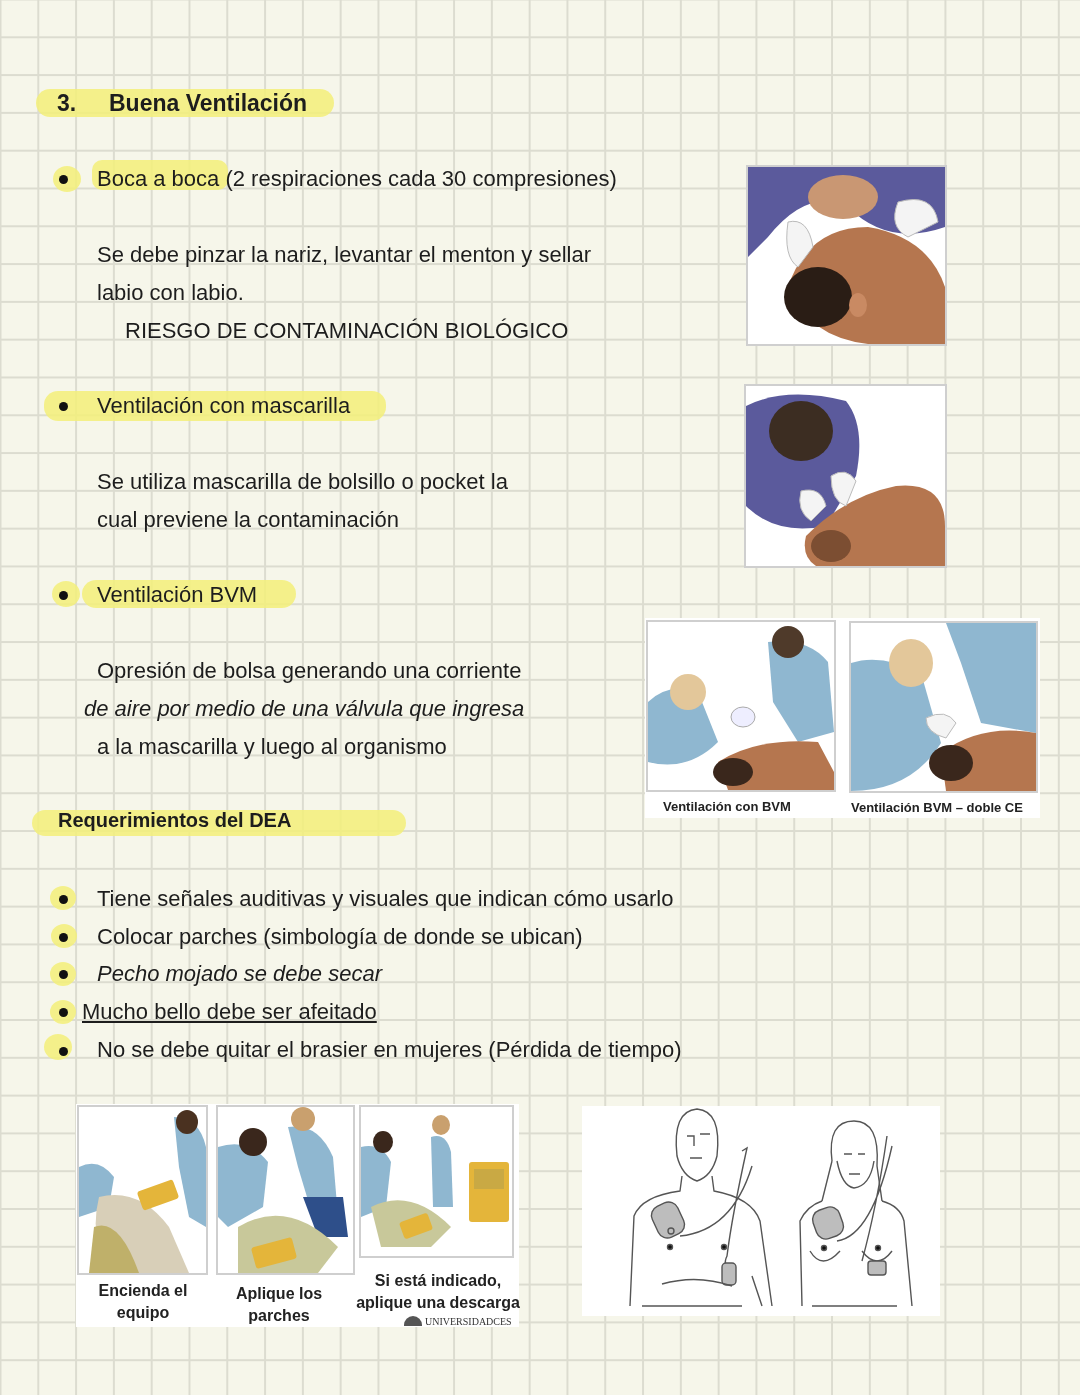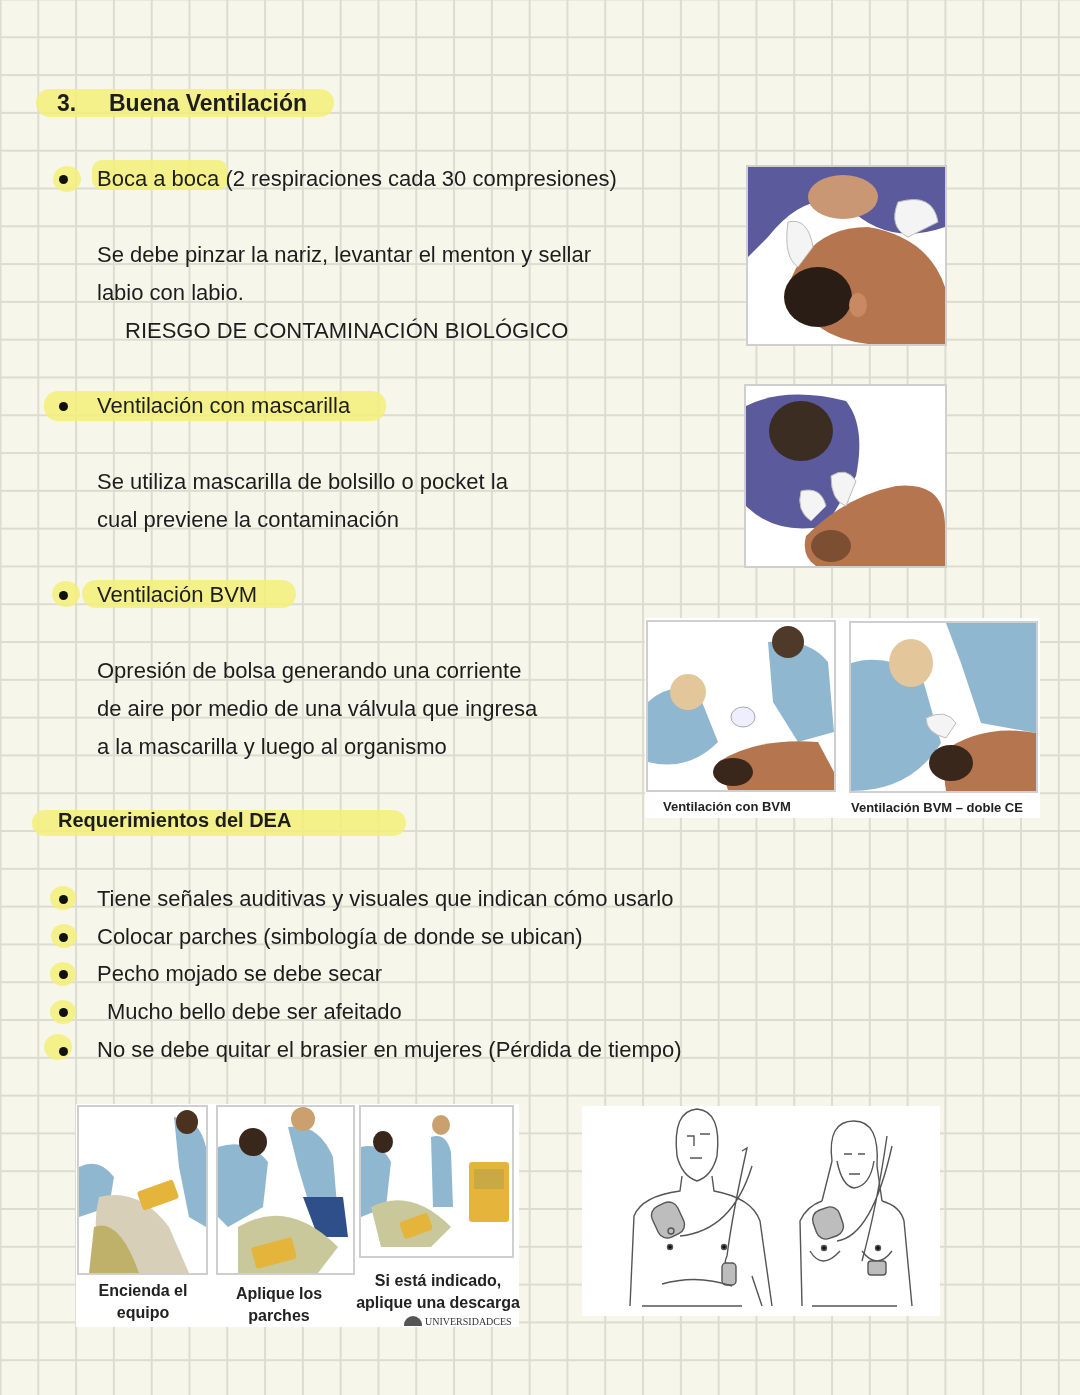--- a/index.html
+++ b/index.html
@@ -75,21 +75,21 @@
     <path d="M85,90 Q100,80 110,95 L100,120 Q85,115 85,90 Z" fill="#f4f4f4" stroke="#bbb"></path>
     <path d="M55,105 Q75,100 80,120 L65,135 Q50,125 55,105 Z" fill="#f4f4f4" stroke="#bbb"></path>
   </svg>
 </div>
 
 <div class="hl-dot" style="left:52px;top:581px;width:28px;height:26px;"></div>
 <div class="hl" style="left:82px;top:580px;width:214px;height:28px;"></div>
 <div class="bullet" style="left:59px;top:591px;"></div>
 <div class="abs txt" style="left:97px;top:576px;">Ventilación BVM</div>
 <div class="abs txt" style="left:97px;top:652px;">Opresión de bolsa generando una corriente</div>
-<div class="abs txt" style="left:97px;top:690px;">de aire por medio de una válvula que ingresa</div>
+<div class="abs txt" style="left:84px;top:690px;font-style:italic;">de aire por medio de una válvula que ingresa</div>
 <div class="abs txt" style="left:97px;top:728px;">a la mascarilla y luego al organismo</div>
 
 <div class="abs" style="left:645px;top:618px;width:395px;height:200px;background:#fff;"></div>
 <div class="pic" style="left:646px;top:620px;width:190px;height:172px;">
   <svg width="186" height="168" viewBox="0 0 186 168">
     <rect width="186" height="168" fill="#fff"></rect>
     <path d="M0,80 Q20,60 50,70 L70,120 Q40,150 0,140 Z" fill="#8fb7d0"></path>
     <ellipse cx="40" cy="70" rx="18" ry="18" fill="#e3c79a"></ellipse>
     <path d="M120,20 Q160,15 180,40 L186,110 L150,120 L125,80 Z" fill="#8fb7d0"></path>
     <ellipse cx="140" cy="20" rx="16" ry="16" fill="#4f3a2a"></ellipse>
@@ -118,25 +118,25 @@
 <div class="hl-dot" style="left:50px;top:886px;width:26px;height:24px;"></div>
 <div class="bullet" style="left:59px;top:895px;"></div>
 <div class="abs txt" style="left:97px;top:880px;text-align:right;">Tiene señales auditivas y visuales que indican cómo usarlo</div>
 
 <div class="hl-dot" style="left:51px;top:924px;width:26px;height:24px;"></div>
 <div class="bullet" style="left:59px;top:933px;"></div>
 <div class="abs txt" style="left:97px;top:918px;">Colocar parches (simbología de donde se ubican)</div>
 
 <div class="hl-dot" style="left:50px;top:962px;width:26px;height:24px;"></div>
 <div class="bullet" style="left:59px;top:970px;"></div>
-<div class="abs txt" style="left:97px;top:955px;">Pecho mojado se debe secar</div>
+<div class="abs txt" style="left:97px;top:955px;font-style:italic;">Pecho mojado se debe secar</div>
 
 <div class="hl-dot" style="left:50px;top:1000px;width:26px;height:24px;"></div>
 <div class="bullet" style="left:59px;top:1008px;"></div>
-<div class="abs txt" style="left:107px;top:993px;">Mucho bello debe ser afeitado</div>
+<div class="abs txt" style="left:82px;top:993px;text-decoration:underline;">Mucho bello debe ser afeitado</div>
 
 <div class="hl-dot" style="left:44px;top:1034px;width:28px;height:26px;"></div>
 <div class="bullet" style="left:59px;top:1047px;"></div>
 <div class="abs txt" style="left:97px;top:1031px;">No se debe quitar el brasier en mujeres (Pérdida de tiempo)</div>
 
 <div class="abs" style="left:76px;top:1104px;width:443px;height:223px;background:#fff;"></div>
 
 <div class="pic" style="left:77px;top:1105px;width:131px;height:170px;">
   <svg width="127" height="166" viewBox="0 0 127 166">
     <rect width="127" height="166" fill="#fff"></rect>

